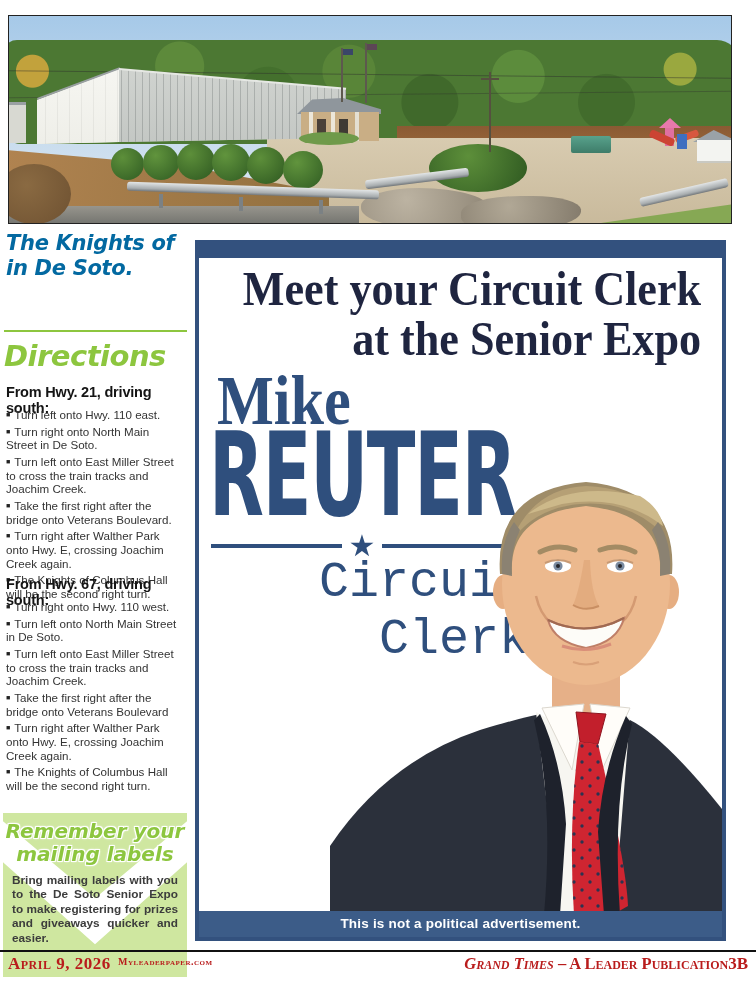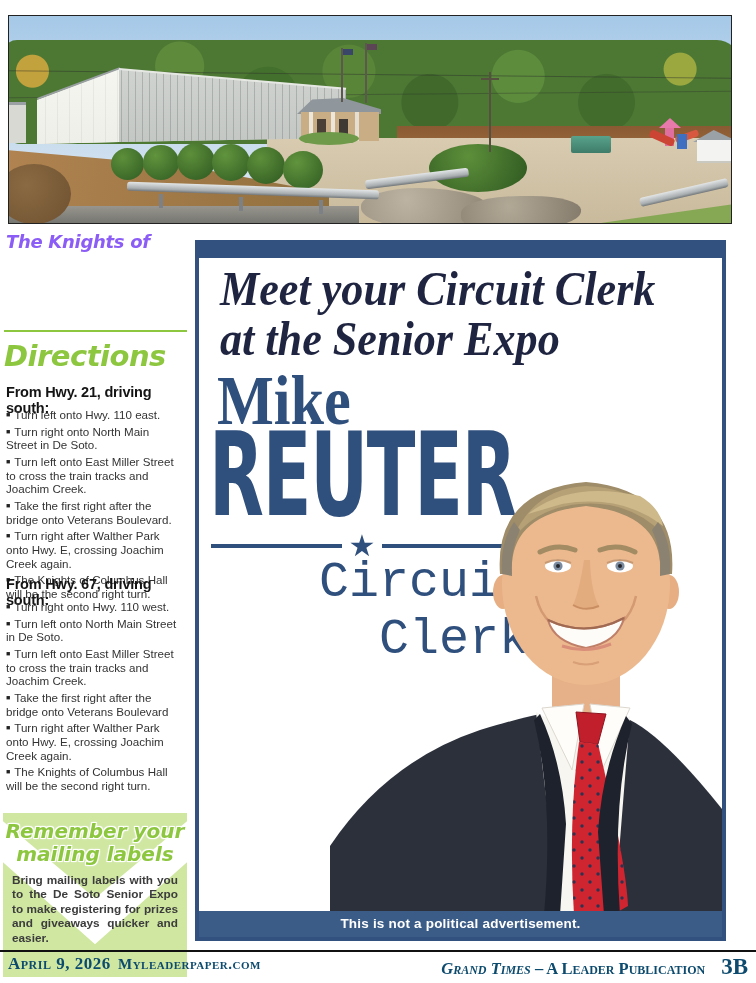--- a/index.html
+++ b/index.html
@@ -20,21 +20,21 @@
       radial-gradient(circle at 36% 55%,#44702d 0 30px,rgba(0,0,0,0) 31px),
       radial-gradient(circle at 47% 30%,#598538 0 26px,rgba(0,0,0,0) 27px),
       radial-gradient(circle at 58% 60%,#40692b 0 28px,rgba(0,0,0,0) 29px),
       radial-gradient(circle at 70% 35%,#5c8c3c 0 26px,rgba(0,0,0,0) 27px),
       radial-gradient(circle at 82% 60%,#426c2c 0 28px,rgba(0,0,0,0) 29px),
       radial-gradient(circle at 92% 28%,#9aa83f 0 16px,rgba(0,0,0,0) 17px);}
   .rail{background:linear-gradient(#e3e6e7,#a8adaf 70%,#71767a);border-radius:3px;}
 
   
   .caption{left:6px;top:231px;width:180px;font-family:"DejaVu Sans",sans-serif;
-           font-style:italic;font-weight:600;font-size:18px;line-height:1.2;color:#8b5cf6;letter-spacing:-.3px;}
+           font-style:italic;font-weight:600;font-size:21px;line-height:1.2;color:#0369a1;letter-spacing:-.3px;}
   .green-rule{left:4px;top:330px;width:183px;height:2px;background:var(--green-accent);}
   .directions-h{left:4px;top:339px;font-family:"DejaVu Sans",sans-serif;font-style:italic;font-weight:bold;
                 font-size:29px;color:var(--green-accent);letter-spacing:-.5px;}
   .sec-title{left:6px;width:182px;font-size:14.5px;font-weight:bold;color:#141414;letter-spacing:-.2px;}
   .steps{left:6px;width:181px;margin:0;padding:0;list-style:none;font-size:11.6px;line-height:1.18;color:#333;}
   .steps li{margin:0 4px 3px 0;}
   .steps li::before{content:"■";font-size:7px;vertical-align:2px;margin-right:4px;color:#222;}
 
   
   #rembox{left:3px;top:813px;width:184px;height:164px;background:var(--green-box-bg);overflow:hidden;}
@@ -44,45 +44,45 @@
       font-family:"DejaVu Sans",sans-serif;font-style:italic;font-weight:bold;font-size:20px;line-height:1.15;
       color:var(--green-accent);
       text-shadow:0 0 3px #fff,0 0 3px #fff,1px 1px 0 #fff,-1px -1px 0 #fff,1px -1px 0 #fff,-1px 1px 0 #fff;}
   #rembox .rbody{position:absolute;left:9px;top:60px;width:166px;font-size:11.8px;font-weight:bold;
       line-height:1.22;text-align:justify;color:#3c3c3c;}
 
   
   #ad{left:195px;top:240px;width:531px;height:701px;background:#fff;box-sizing:border-box;
       border:4px solid var(--ad-blue);border-top-width:18px;overflow:hidden;}
   #ad .inner{position:absolute;inset:0;}
-  .headline{position:absolute;left:0;right:0;top:6px;text-align:left;color:var(--navy-text);
-      font-family:"Liberation Serif",serif;font-style:italic;font-weight:bold;font-size:48px;line-height:1.04;}
+  .headline{position:absolute;left:0;right:0;top:6px;text-align:right;color:var(--navy-text);
+      font-family:"Liberation Serif",serif;font-weight:bold;font-size:48px;line-height:1.04;}
   .headline div{transform:scaleX(.92);}
   .adname-first{position:absolute;left:18px;top:108px;font-family:"Liberation Serif",serif;font-weight:600;
       font-size:70px;color:var(--ad-text-blue);transform:scaleX(.86);transform-origin:left top;line-height:1;}
   .adname-last{position:absolute;left:10px;top:170px;font-family:"DejaVu Sans",sans-serif;font-weight:bold;
       font-size:115px;line-height:.82;letter-spacing:-2px;color:var(--ad-text-blue);
       transform:scaleX(.62);transform-origin:left top;}
   .starline{position:absolute;left:12px;top:277px;width:302px;display:flex;align-items:center;}
   .starline .bar{flex:1;height:4px;background:var(--ad-text-blue);}
   .starline .star{font-size:30px;line-height:22px;color:var(--ad-text-blue);margin:0 7px;}
   .adoffice{position:absolute;left:0;top:296px;width:330px;text-align:right;
       font-family:Liberation Mono, monospace;font-size:50px;color:var(--ad-text-blue);}
   .portrait{position:absolute;right:0;top:204px;width:392px;height:453px;}
   .disclaimer{position:absolute;left:0;right:0;bottom:0;height:26px;background:var(--ad-bar-blue);
       color:#fff;font-weight:bold;font-size:13.5px;text-align:center;line-height:26px;letter-spacing:.2px;}
 
   
   .footer-rule{left:0;top:950px;width:756px;height:2px;background:#111;}
-  .footer{font-family:"Liberation Serif",serif;font-variant:small-caps;font-weight:bold;color:#0c4a6e;}
+  .footer{font-family:"Liberation Serif",serif;font-variant:small-caps;font-weight:bold;color:#b91c1c;}
   .f-date{left:8px;top:954px;font-size:17px;letter-spacing:.5px;}
-  .f-site{left:118px;top:956px;font-size:15px;letter-spacing:.5px;}
+  .f-site{left:118px;top:956px;font-size:10px;letter-spacing:.5px;}
   .f-right{right:8px;top:954px;font-size:16.5px;text-align:right;}
   .f-right .pub{font-style:italic;}
-  .f-right .pgnum{margin-left:16px;font-variant:normal;font-size:23px;}
+  .f-right .pgnum{font-variant:normal;font-size:17px;}
 </style>
 </head>
 <body>
 
 <div id="page">
 
   <div id="photo" class="a">
     <div class="treeband"></div>
     <div style="left:0;top:58px;width:722px;height:1px;background:rgba(45,45,45,.45);transform:rotate(.6deg);"></div>
     <div style="left:0;top:78px;width:722px;height:1px;background:rgba(45,45,45,.35);transform:rotate(-.5deg);"></div>
@@ -136,20 +136,21 @@
     <div class="rail" style="left:356px;top:158px;width:104px;height:9px;transform:rotate(-7deg);"></div>
     <div class="rail" style="left:630px;top:172px;width:90px;height:9px;transform:rotate(-13deg);"></div>
     <div style="left:150px;top:178px;width:4px;height:14px;background:#7b8184;"></div>
     <div style="left:230px;top:181px;width:4px;height:14px;background:#7b8184;"></div>
     <div style="left:310px;top:184px;width:4px;height:14px;background:#7b8184;"></div>
     <div class="blob" style="left:-12px;top:148px;width:74px;height:60px;background:radial-gradient(circle at 40% 35%,#8a6a42,#6e5131);"></div>
   </div>
 
   <div class="a caption">
     <div>The Knights of</div>
+    <div>in De Soto.</div>
   </div>
 
   <div class="a green-rule"></div>
   <div class="a directions-h">Directions</div>
 
   <div class="a sec-title" style="top:384px;">From Hwy. 21, driving south:</div>
   <ul class="a steps" style="top:408px;">
     <li>Turn left onto Hwy. 110 east.</li>
     <li>Turn right onto North Main Street in De Soto.</li>
     <li>Turn left onto East Miller Street to cross the train tracks and Joachim Creek.</li>

